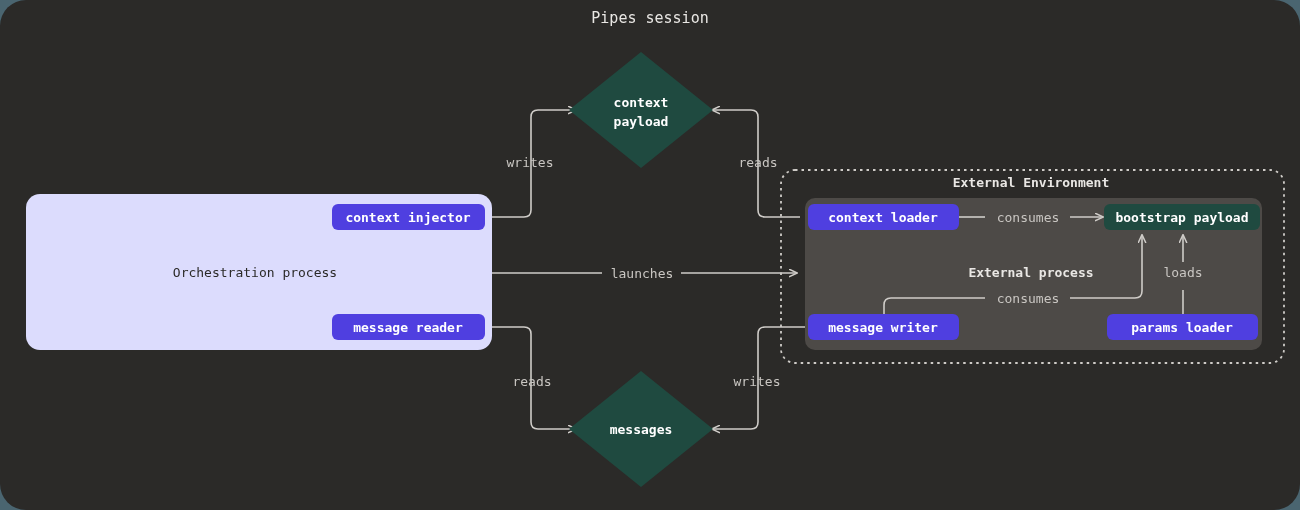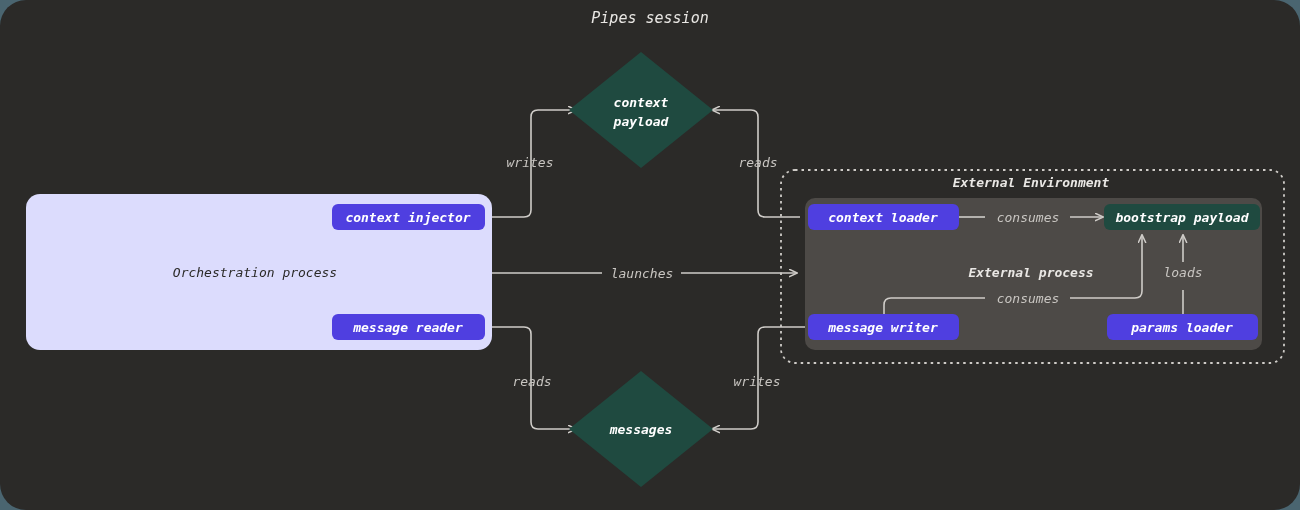--- a/index.html
+++ b/index.html
@@ -1,21 +1,21 @@
 <!DOCTYPE html>
 <html><head>
 <meta charset="utf-8">
 <style>
   html,body{margin:0;padding:0;}
   body{
     width:1300px;height:510px;overflow:hidden;
     background:#4a6570;
     font-family:"DejaVu Sans Mono","Liberation Mono",monospace;
   }
-  #stage{position:relative;width:1300px;height:510px;font-style:italic;}
+  #stage{position:relative;width:1300px;height:510px;}
   #canvas{
     position:absolute;left:0;top:0;width:1300px;height:510px;
     background:#2b2a28;border-radius:26px;overflow:hidden;
   }
   svg{position:absolute;left:0;top:0;width:1300px;height:510px;display:block;}
   .ttl{fill:#e9e7e4;font-size:15px;font-family:"DejaVu Sans Mono","Liberation Mono",monospace;}
   .edgelbl{fill:#c9c6c2;font-size:13px;font-family:"DejaVu Sans Mono","Liberation Mono",monospace;}
   .grouplbl{fill:#e9e7e4;font-size:13px;font-weight:bold;font-family:"DejaVu Sans Mono","Liberation Mono",monospace;}
   .procdark{fill:#2b2a28;font-size:13px;font-family:"DejaVu Sans Mono","Liberation Mono",monospace;}
   .pilltxt{fill:#ffffff;font-size:13px;font-weight:bold;font-family:"DejaVu Sans Mono","Liberation Mono",monospace;}

